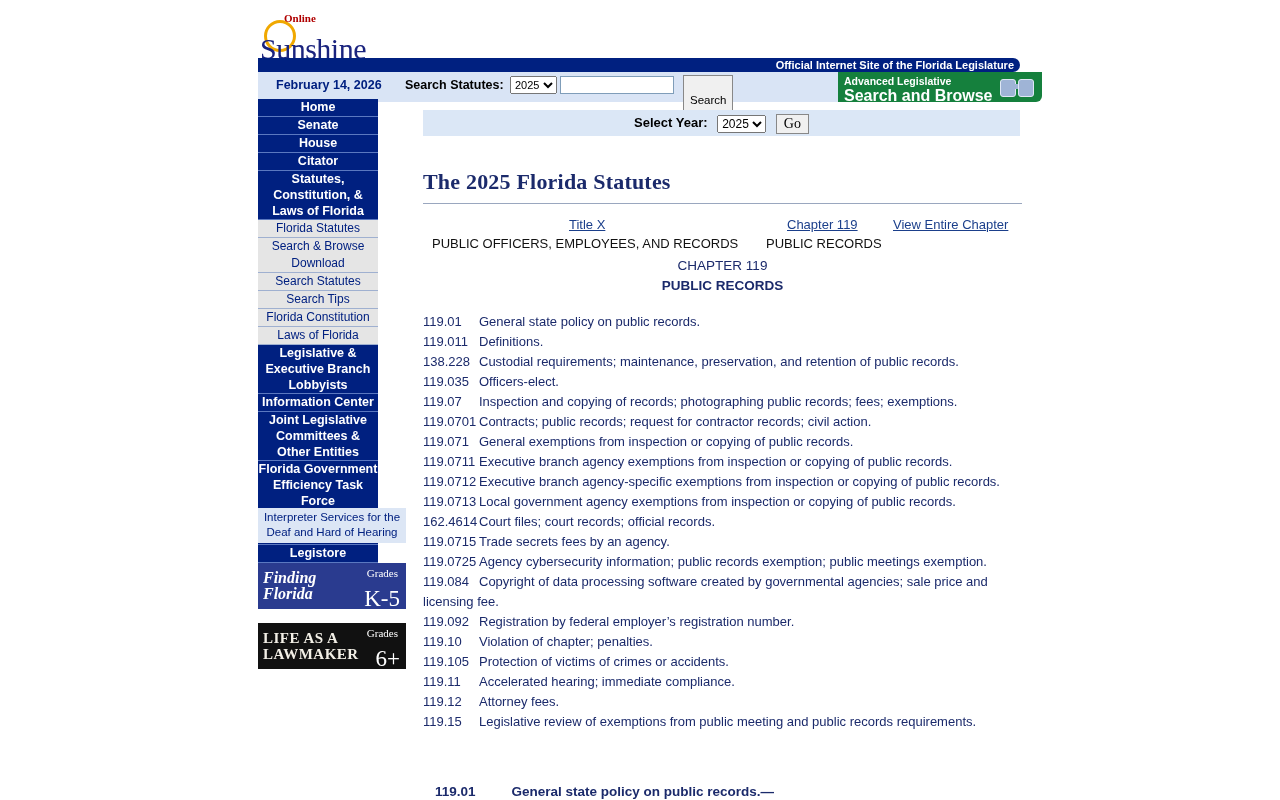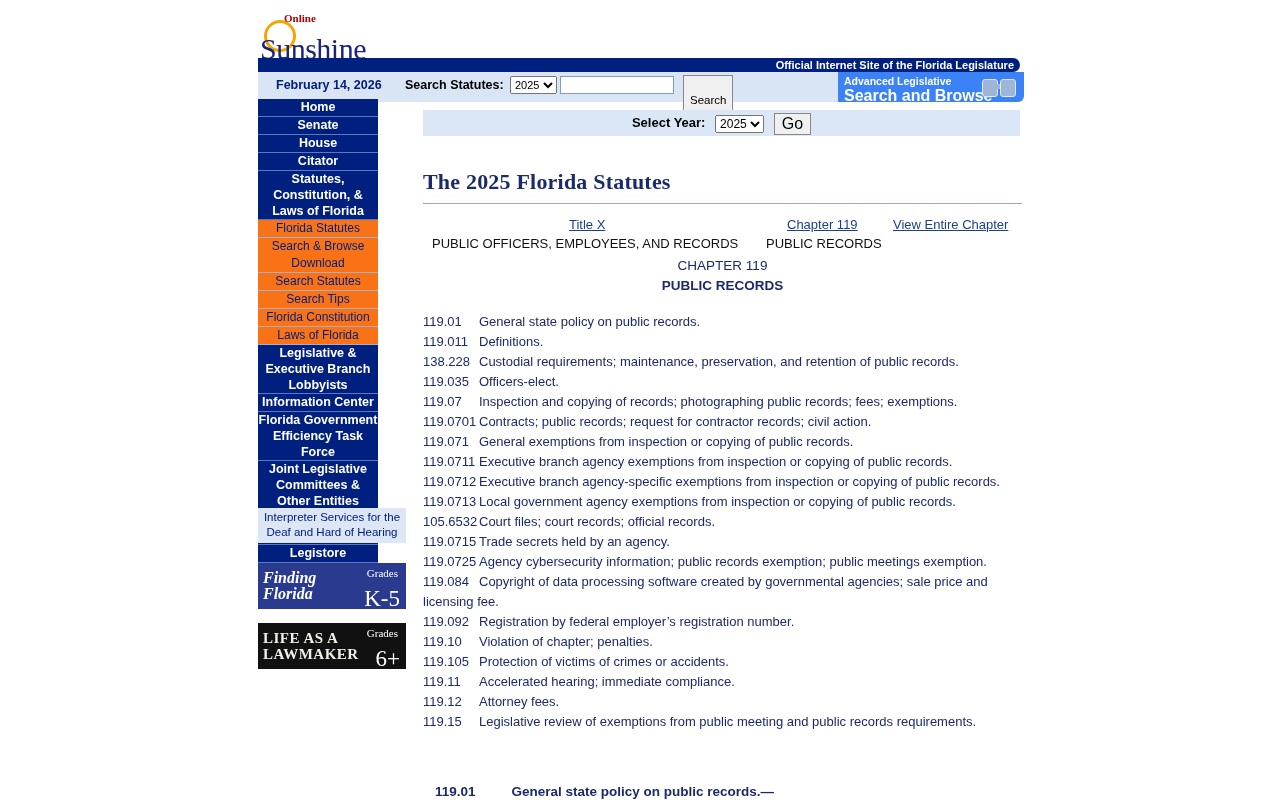--- a/index.html
+++ b/index.html
@@ -130,23 +130,23 @@
     font-size: 11.5px;
     padding: 18px 6px;
     background: #f0f0f0;
     border: 1px solid #888;
     font-family: "Liberation Sans", sans-serif;
   }
   .adv-search {
     position: absolute;
     left: 580px;
     top: 0px;
-    width: 186px;
+    width: 204px;
     height: 30px;
-    background: #3b82f6;
+    background: #15803d;
     border-radius: 0 0 6px 0;
     color: #ffffff;
   }
   .adv-line1 {
     position: absolute;
     left: 6px;
     top: 3px;
     font-size: 10.5px;
     font-weight: bold;
   }
@@ -198,21 +198,21 @@
     color: #ffffff;
     font-size: 12.5px;
     font-weight: bold;
     text-align: center;
     line-height: 17px;
     border-bottom: 1px solid #5b78c0;
     cursor: pointer;
     text-decoration: none;
   }
   .nav-item.light {
-    background: #f97316;
+    background: #e5e5e5;
     color: #002080;
     border-bottom: 1px solid #9fb0d0;
     font-size: 12px;
     font-weight: normal;
   }
   .nav-item.multiline { line-height: 16px; padding: 0; }
   .interp-box {
     position: absolute;
     left: 258px;
     top: 508px;
@@ -294,27 +294,27 @@
     font-weight: bold;
     color: #000;
   }
   select.year-main {
     font-size: 12px;
     vertical-align: middle;
     margin-left: 6px;
     font-family: "Liberation Sans", sans-serif;
   }
   button.go-btn {
-    font-size: 16px;
+    font-size: 14px;
     padding: 1px 7px;
     margin-left: 6px;
     vertical-align: middle;
     background: #f0f0f0;
     border: 1px solid #888;
-    font-family: Liberation Sans, sans-serif;
+    font-family: Liberation Serif, serif;
   }
   h1.title {
     position: absolute;
     left: 0px;
     top: 70px;
     margin: 0;
     font-family: "Liberation Serif", serif;
     font-size: 22px;
     font-weight: bold;
     color: #1b2a6b;
@@ -434,22 +434,22 @@
     <a class="nav-item">Citator</a>
     <a class="nav-item multiline">Statutes, Constitution, &amp; Laws of Florida</a>
     <a class="nav-item light">Florida Statutes</a>
     <a class="nav-item light">Search &amp; Browse Download</a>
     <a class="nav-item light">Search Statutes</a>
     <a class="nav-item light">Search Tips</a>
     <a class="nav-item light">Florida Constitution</a>
     <a class="nav-item light">Laws of Florida</a>
     <a class="nav-item multiline">Legislative &amp; Executive Branch Lobbyists</a>
     <a class="nav-item">Information Center</a>
+    <a class="nav-item multiline">Joint Legislative Committees &amp; Other Entities</a>
     <a class="nav-item multiline">Florida Government Efficiency Task Force</a>
-    <a class="nav-item multiline">Joint Legislative Committees &amp; Other Entities</a>
     <a class="nav-item">Legislative Employment</a>
     <a class="nav-item">Legistore</a>
     <a class="nav-item">Links</a>
   </div>
 
   <div class="interp-box">Interpreter Services for the Deaf and Hard of Hearing</div>
 
   <div class="promo promo1">
     <span class="promo-left">
       <span>Finding</span><br>
@@ -498,22 +498,22 @@
       <div class="toc-row"><span class="toc-num">119.01</span><span>General state policy on public records.</span></div>
       <div class="toc-row"><span class="toc-num">119.011</span><span>Definitions.</span></div>
       <div class="toc-row"><span class="toc-num">138.228</span><span>Custodial requirements; maintenance, preservation, and retention of public records.</span></div>
       <div class="toc-row"><span class="toc-num">119.035</span><span>Officers-elect.</span></div>
       <div class="toc-row"><span class="toc-num">119.07</span><span>Inspection and copying of records; photographing public records; fees; exemptions.</span></div>
       <div class="toc-row"><span class="toc-num">119.0701</span><span>Contracts; public records; request for contractor records; civil action.</span></div>
       <div class="toc-row"><span class="toc-num">119.071</span><span>General exemptions from inspection or copying of public records.</span></div>
       <div class="toc-row"><span class="toc-num">119.0711</span><span>Executive branch agency exemptions from inspection or copying of public records.</span></div>
       <div class="toc-row"><span class="toc-num">119.0712</span><span>Executive branch agency-specific exemptions from inspection or copying of public records.</span></div>
       <div class="toc-row"><span class="toc-num">119.0713</span><span>Local government agency exemptions from inspection or copying of public records.</span></div>
-      <div class="toc-row"><span class="toc-num">105.6532</span><span>Court files; court records; official records.</span></div>
-      <div class="toc-row"><span class="toc-num">119.0715</span><span>Trade secrets held by an agency.</span></div>
+      <div class="toc-row"><span class="toc-num">162.4614</span><span>Court files; court records; official records.</span></div>
+      <div class="toc-row"><span class="toc-num">119.0715</span><span>Trade secrets fees by an agency.</span></div>
       <div class="toc-row"><span class="toc-num">119.0725</span><span>Agency cybersecurity information; public records exemption; public meetings exemption.</span></div>
       <div class="toc-row"><span class="toc-num">119.084</span><span>Copyright of data processing software created by governmental agencies; sale price and licensing fee.</span></div>
       <div class="toc-row"><span class="toc-num">119.092</span><span>Registration by federal employer’s registration number.</span></div>
       <div class="toc-row"><span class="toc-num">119.10</span><span>Violation of chapter; penalties.</span></div>
       <div class="toc-row"><span class="toc-num">119.105</span><span>Protection of victims of crimes or accidents.</span></div>
       <div class="toc-row"><span class="toc-num">119.11</span><span>Accelerated hearing; immediate compliance.</span></div>
       <div class="toc-row"><span class="toc-num">119.12</span><span>Attorney fees.</span></div>
       <div class="toc-row"><span class="toc-num">119.15</span><span>Legislative review of exemptions from public meeting and public records requirements.</span></div>
     </div>
 

